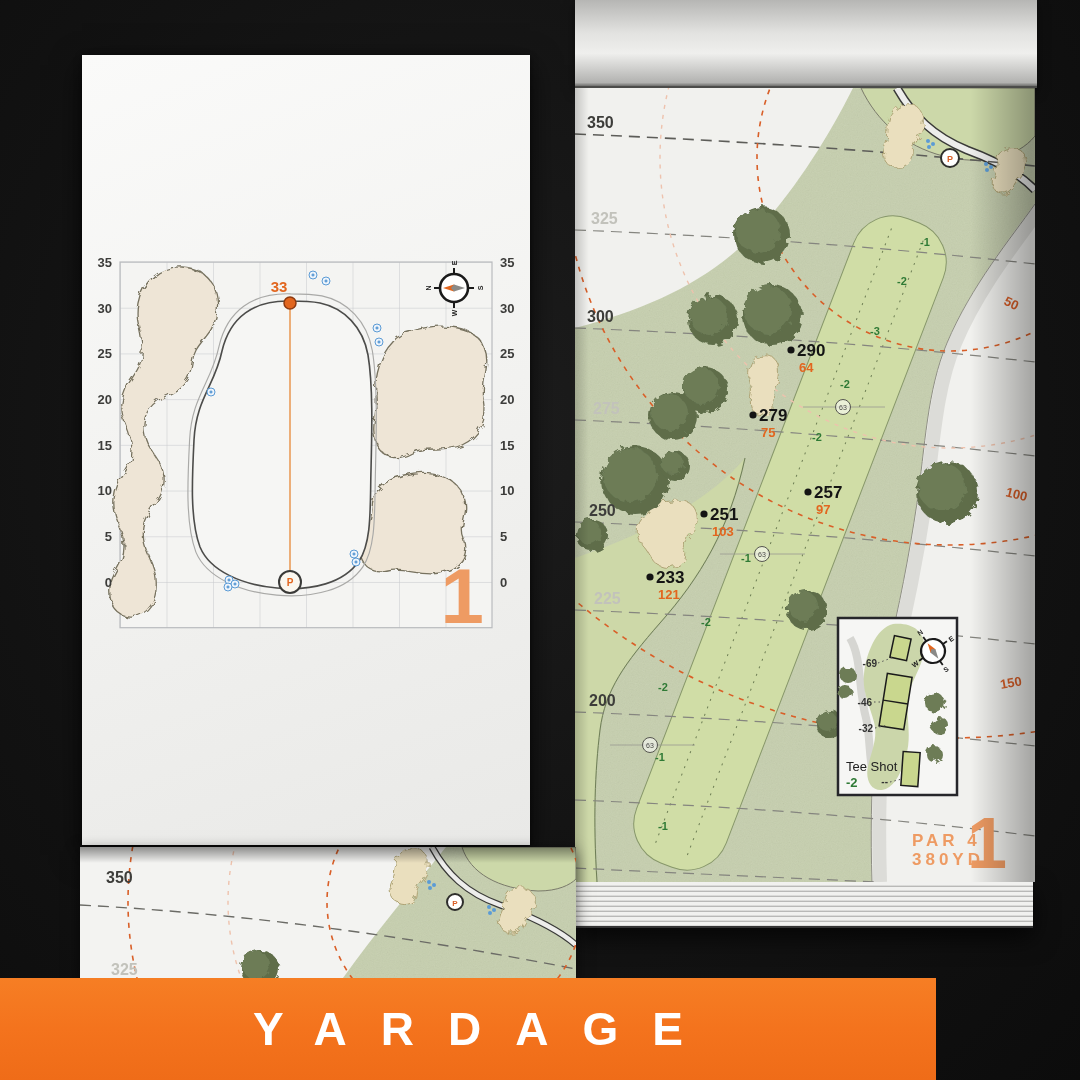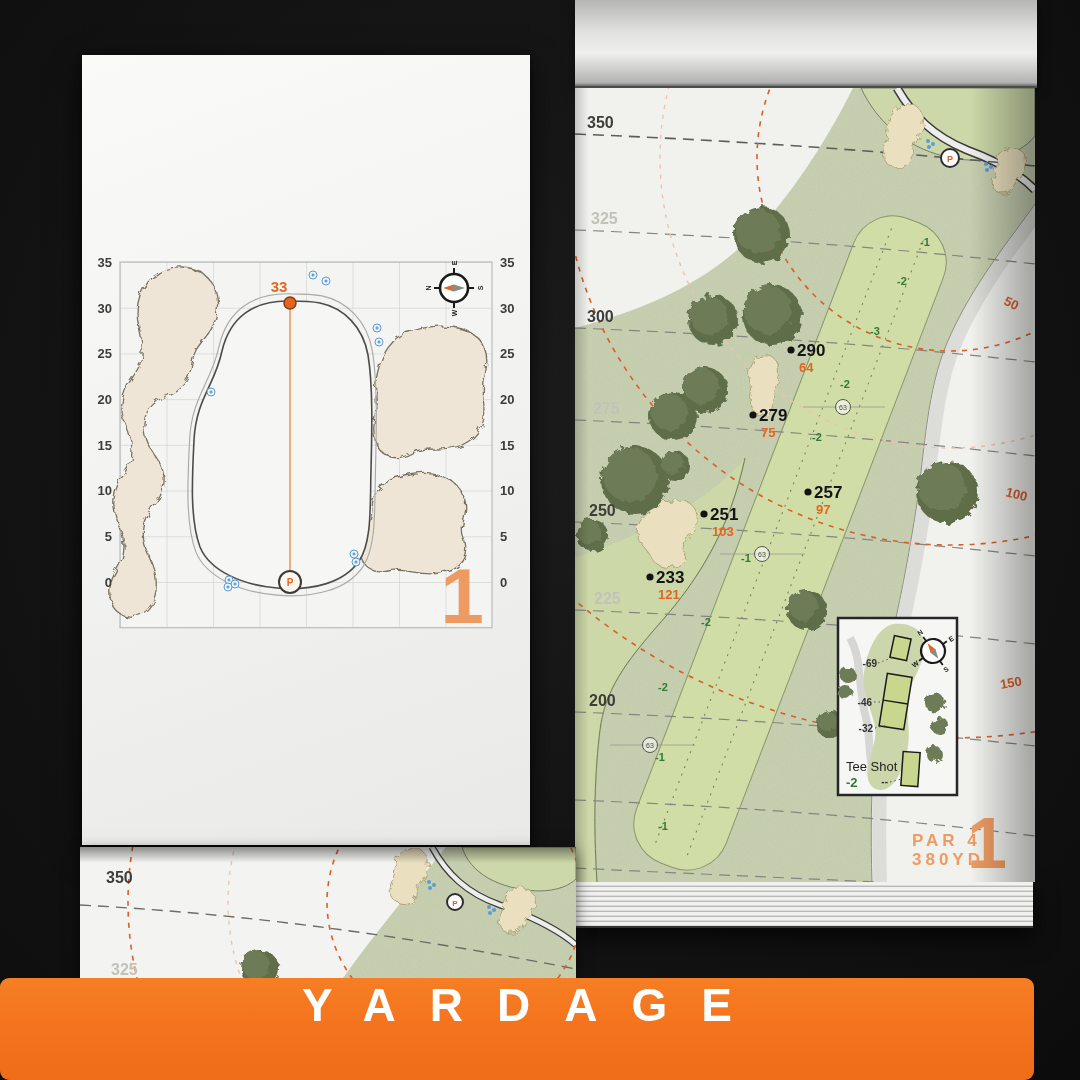--- a/index.html
+++ b/index.html
@@ -40,23 +40,23 @@
     background:linear-gradient(90deg,rgba(0,0,0,.18) 0%,rgba(0,0,0,0) 3%,rgba(0,0,0,0) 86%,rgba(0,0,0,.30) 99%);
   }
   #hole-booklet .stack{
     width:458px;height:44px;
     background:repeating-linear-gradient(180deg,#f1f1ef 0px,#f1f1ef 3px,#c4c4c2 4px,#aeaeac 5px);
     border-bottom:2px solid #333;
     box-shadow:0 10px 24px rgba(0,0,0,.7);
   }
   
   #banner{
-    position:absolute;left:0;top:978px;width:1034px;height:102px;
+    position:absolute;left:0;top:978px;width:936px;height:102px;
     background:linear-gradient(180deg,#f67e24 0%,#f4731d 50%,#ef6c18 100%);
-    display:flex;justify-content:center;border-radius:9px;
+    display:flex;align-items:center;justify-content:center;
   }
   #banner .label{
     color:#fff;font-size:46px;font-weight:bold;
     letter-spacing:34px;padding-left:34px;
   }
   svg{display:block;}
   text{font-family:"Liberation Sans", sans-serif;}
   .axis-num{font-size:13px;font-weight:bold;fill:#3c3c3a;}
   .dist-dark{font-size:16px;font-weight:bold;fill:#3d3d3a;}
   .dist-light{font-size:16px;font-weight:bold;fill:#c2c2bb;}

